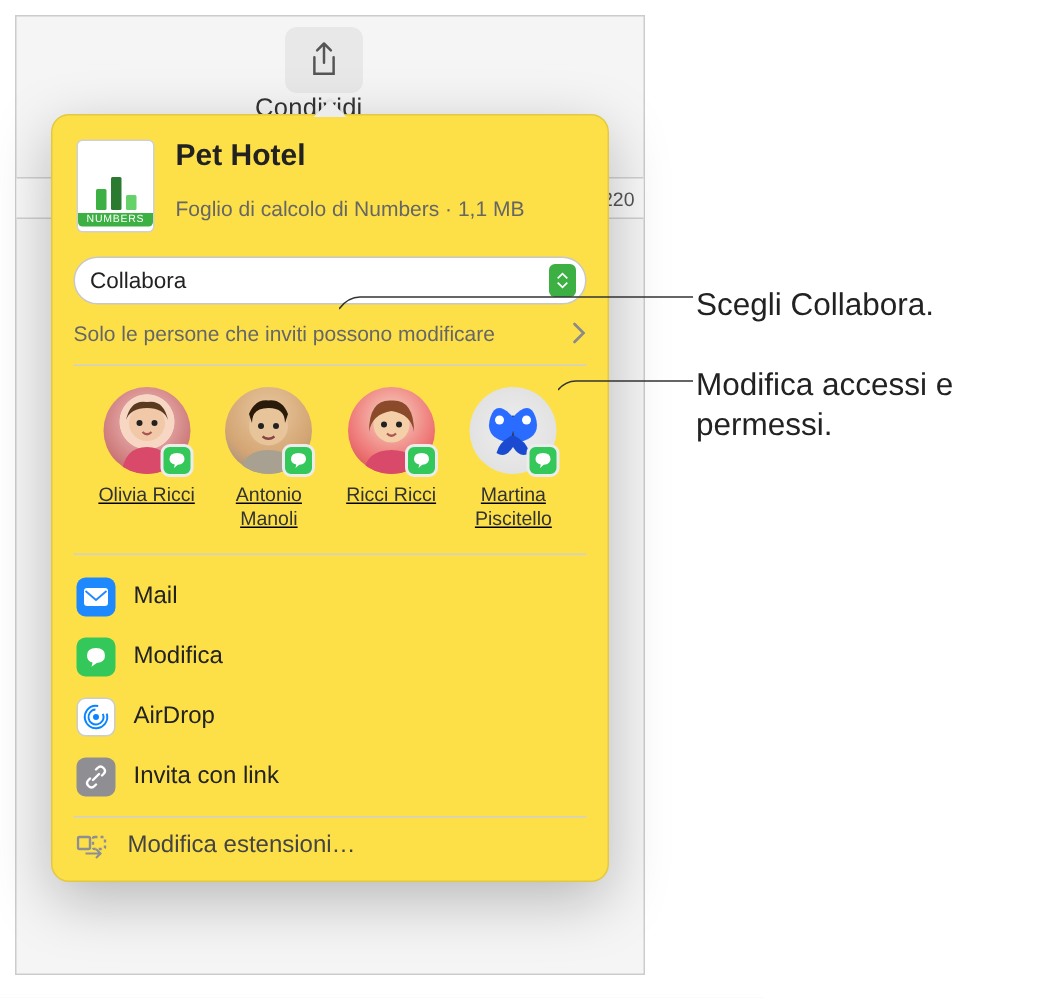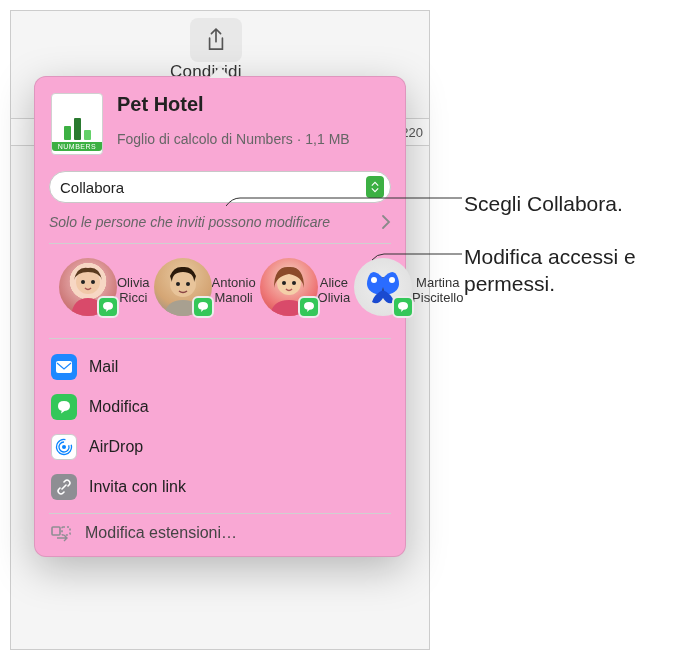--- a/index.html
+++ b/index.html
@@ -56,21 +56,21 @@
       justify-content: flex-end;
       padding-right: 6px;
       font-size: 13px;
       color: #555;
     }
     .popover {
       position: absolute;
       left: 34px;
       top: 76px;
       width: 372px;
-      background: #f9a8d4;
+      background: #fde047;
       border-radius: 12px;
       box-shadow: 0 12px 40px rgba(0,0,0,0.25);
       border: 1px solid rgba(0,0,0,0.1);
       padding-bottom: 8px;
     }
     .popover::before {
       content: "";
       position: absolute;
       top: -10px;
       left: 50%;
@@ -147,37 +147,37 @@
       justify-content: center;
     }
     .stepper svg { width: 8px; height: 6px; }
     .permission-row {
       margin: 10px 14px 0 14px;
       display: flex;
       align-items: center;
       gap: 8px;
       padding-bottom: 12px;
       border-bottom: 1px solid #d0d0d0;
-      font-style: italic;
     }
     .permission-row .ptext { flex: 1; font-size: 14px; color: #666; line-height: 1.3; }
     .permission-row .chev { color: #8a8a8a; }
     .contacts {
       display: flex;
       padding: 14px 10px 16px 10px;
       border-bottom: 1px solid #d0d0d0;
       margin: 0 14px;
       gap: 4px;
     }
     .contact {
       flex: 1;
       display: flex;
-      flex-direction: row;
+      flex-direction: column;
       align-items: center;
       text-align: center;
+      text-decoration: underline;
     }
     .avatar {
       width: 58px;
       height: 58px;
       border-radius: 50%;
       position: relative;
       margin-bottom: 6px;
       overflow: visible;
     }
     .avatar-inner {
@@ -358,21 +358,21 @@
             <path d="M26 31 Q29 34 32 31" stroke="#a55" stroke-width="1.5" fill="none"></path>
             <path d="M10 58 Q12 42 29 42 Q46 42 48 58" fill="#d94a6a"></path>
           </svg>
         </div>
         <div class="badge">
           <svg viewBox="0 0 12 12">
               <path d="M1 5 Q1 1 6 1 Q11 1 11 5 Q11 8.5 6.5 8.8 L4 11 L4.5 8.6 Q1 8 1 5" fill="#fff"></path>
             </svg>
         </div>
       </div>
-      <div class="cname">Alice Olivia</div>
+      <div class="cname">Ricci Ricci</div>
     </div>
 
     <div class="contact">
       <div class="avatar">
         <div class="avatar-inner" style="background: radial-gradient(circle, #eee 0%, #ddd 100%);">
           <svg viewBox="0 0 58 58" width="58" height="58">
             <ellipse cx="29" cy="29" rx="3" ry="10" fill="#3a2a1a"></ellipse>
             <path d="M29 20 Q18 8 14 20 Q10 32 22 36 Q28 38 29 29" fill="#2a6cff"></path>
             <path d="M29 20 Q40 8 44 20 Q48 32 36 36 Q30 38 29 29" fill="#2a6cff"></path>
             <path d="M29 32 Q20 36 18 44 Q24 48 29 40" fill="#1a4ad0"></path>

